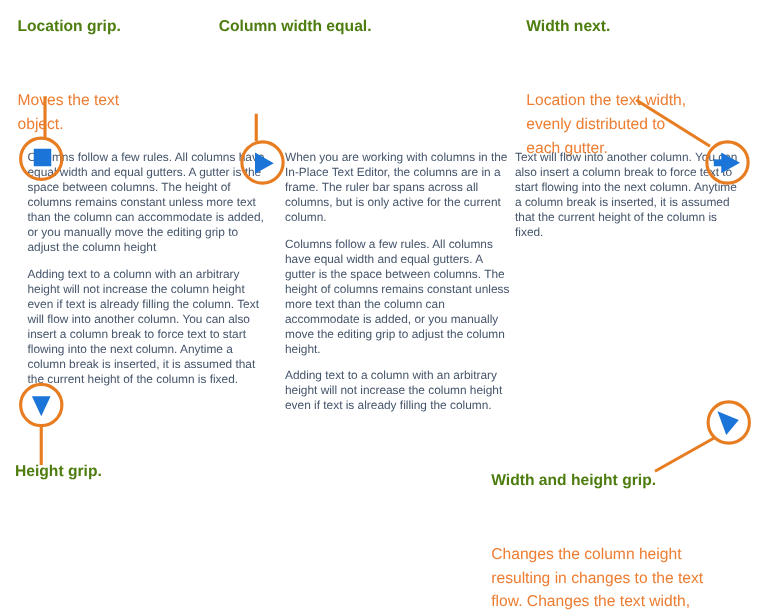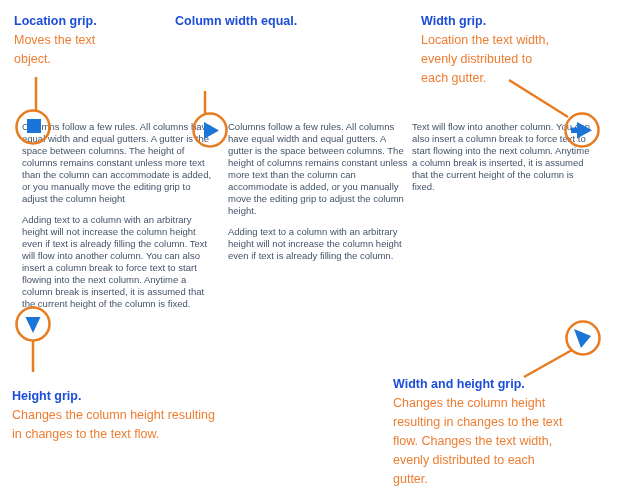--- a/index.html
+++ b/index.html
@@ -1,22 +1,22 @@
 <!DOCTYPE html>
 <html><head>
 <meta charset="utf-8">
 <style>
   html,body{margin:0;padding:0;background:#fff;}
   .canvas{
     position:relative;width:617px;height:493px;background:#ffffff;
     font-family:"Liberation Sans",sans-serif;overflow:hidden;
   }
   .label{position:absolute;font-size:12.5px;line-height:19px;color:#ED7D31;}
-  .label .label-title{font-weight:bold;color:#1d4ed8;}
-  .label .label-body{white-space:pre-line;}
+  .label .label-title{font-weight:bold;color:#4d7c0f;}
+  .label .label-body{white-space:pre-line;margin-top:40px;}
   .textcol{position:absolute;font-size:9.5px;line-height:12px;color:#44546A;}
   .textcol p{margin:0 0 9px 0;}
   svg.overlay{position:absolute;left:0;top:0;pointer-events:none;}
   svg .grip{pointer-events:auto;cursor:pointer;}
 </style>
 </head>
 <body>
 
 <div class="canvas">
 
@@ -24,47 +24,46 @@
     <div class="label-title">Location grip.</div>
     <div class="label-body">Moves the text
 object.</div>
   </div>
 
   <div class="label" style="left:175px;top:12px;width:155px">
     <div class="label-title">Column width equal.</div>
   </div>
 
   <div class="label" style="left:421px;top:12px;width:175px">
-    <div class="label-title">Width grip.</div>
+    <div class="label-title">Width next.</div>
     <div class="label-body">Location the text width,
 evenly distributed to
 each gutter.</div>
   </div>
 
-  <div class="label" style="left:12px;top:387px;width:265px">
+  <div class="label" style="left:12px;top:368px;width:265px">
     <div class="label-title">Height grip.</div>
-    <div class="label-body">Changes the column height resulting
-in changes to the text flow.</div>
   </div>
 
   <div class="label" style="left:393px;top:375px;width:230px">
     <div class="label-title">Width and height grip.</div>
     <div class="label-body">Changes the column height
 resulting in changes to the text
 flow. Changes the text width,
 evenly distributed to each
 gutter.</div>
   </div>
 
   <div class="textcol" style="left:22px;top:121px;width:196px">
     <p>Columns follow a few rules. All columns have equal width and equal gutters. A gutter is the space between columns. The height of columns remains constant unless more text than the column can accommodate is added, or you manually move the editing grip to adjust the column height</p>
     <p>Adding text to a column with an arbitrary height will not increase the column height even if text is already filling the column. Text will flow into another column. You can also insert a column break to force text to start flowing into the next column. Anytime a column break is inserted, it is assumed that the current height of the column is fixed.</p>
   </div>
 
   <div class="textcol" style="left:228px;top:121px;width:184px">
+    <p>When you are working with columns in the In-Place Text Editor, the columns are in a frame. The ruler bar spans across all columns, but is only active for the current column.</p>
     <p>Columns follow a few rules. All columns have equal width and equal gutters. A gutter is the space between columns. The height of columns remains constant unless more text than the column can accommodate is added, or you manually move the editing grip to adjust the column height.</p>
     <p>Adding text to a column with an arbitrary height will not increase the column height even if text is already filling the column.</p>
   </div>
 
   <div class="textcol" style="left:412px;top:121px;width:184px">
     <p>Text will flow into another column. You can also insert a column break to force text to start flowing into the next column. Anytime a column break is inserted, it is assumed that the current height of the column is fixed.</p>
   </div>
 
   <svg class="overlay" width="617" height="493" viewBox="0 0 617 493">
 

